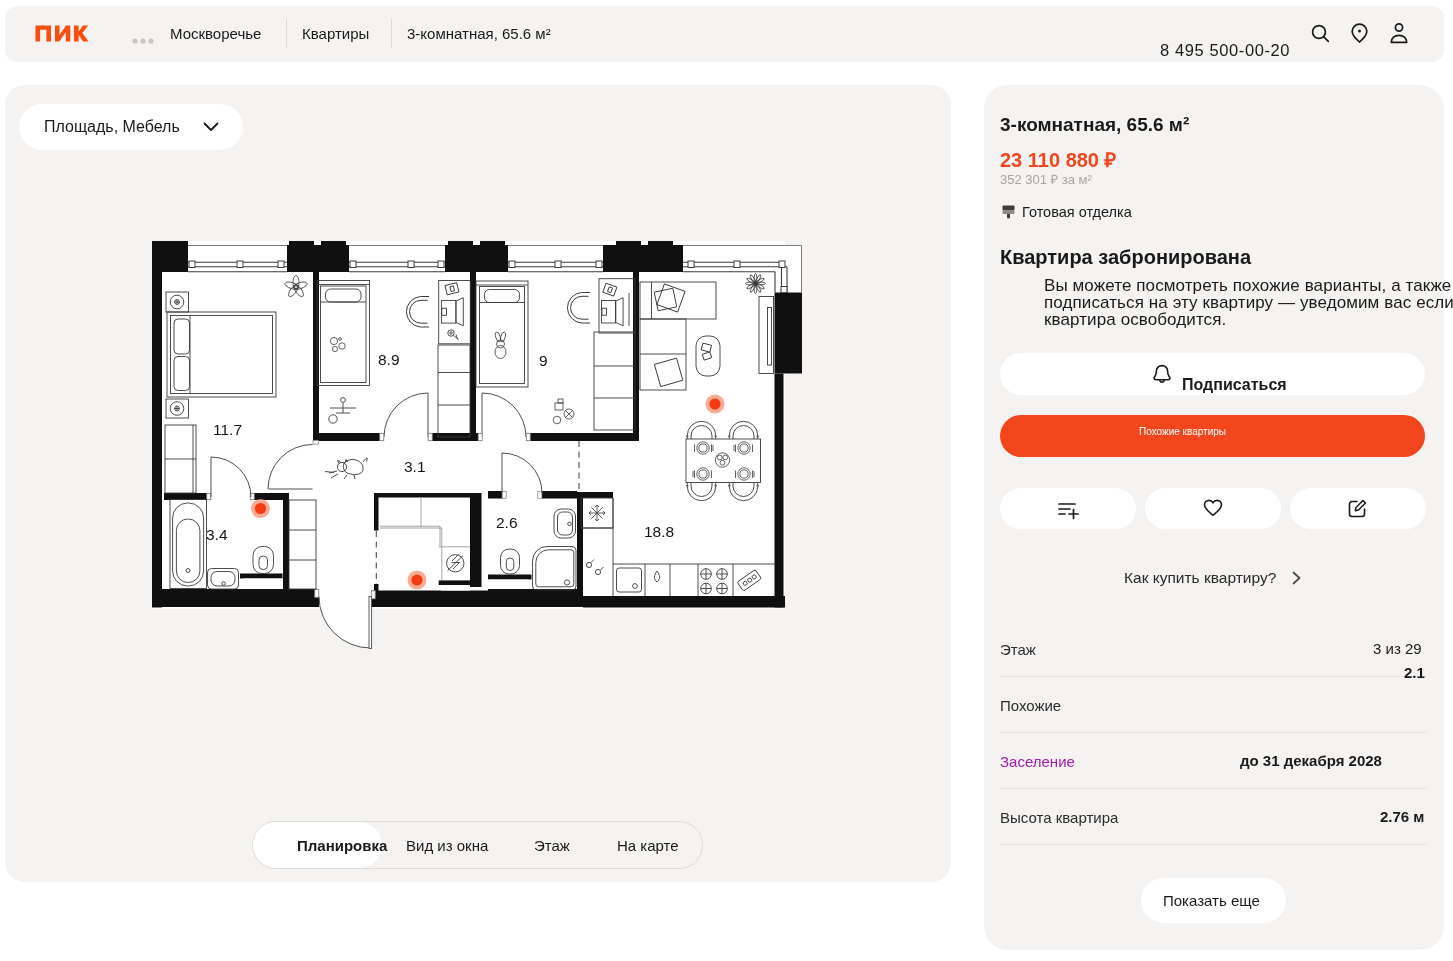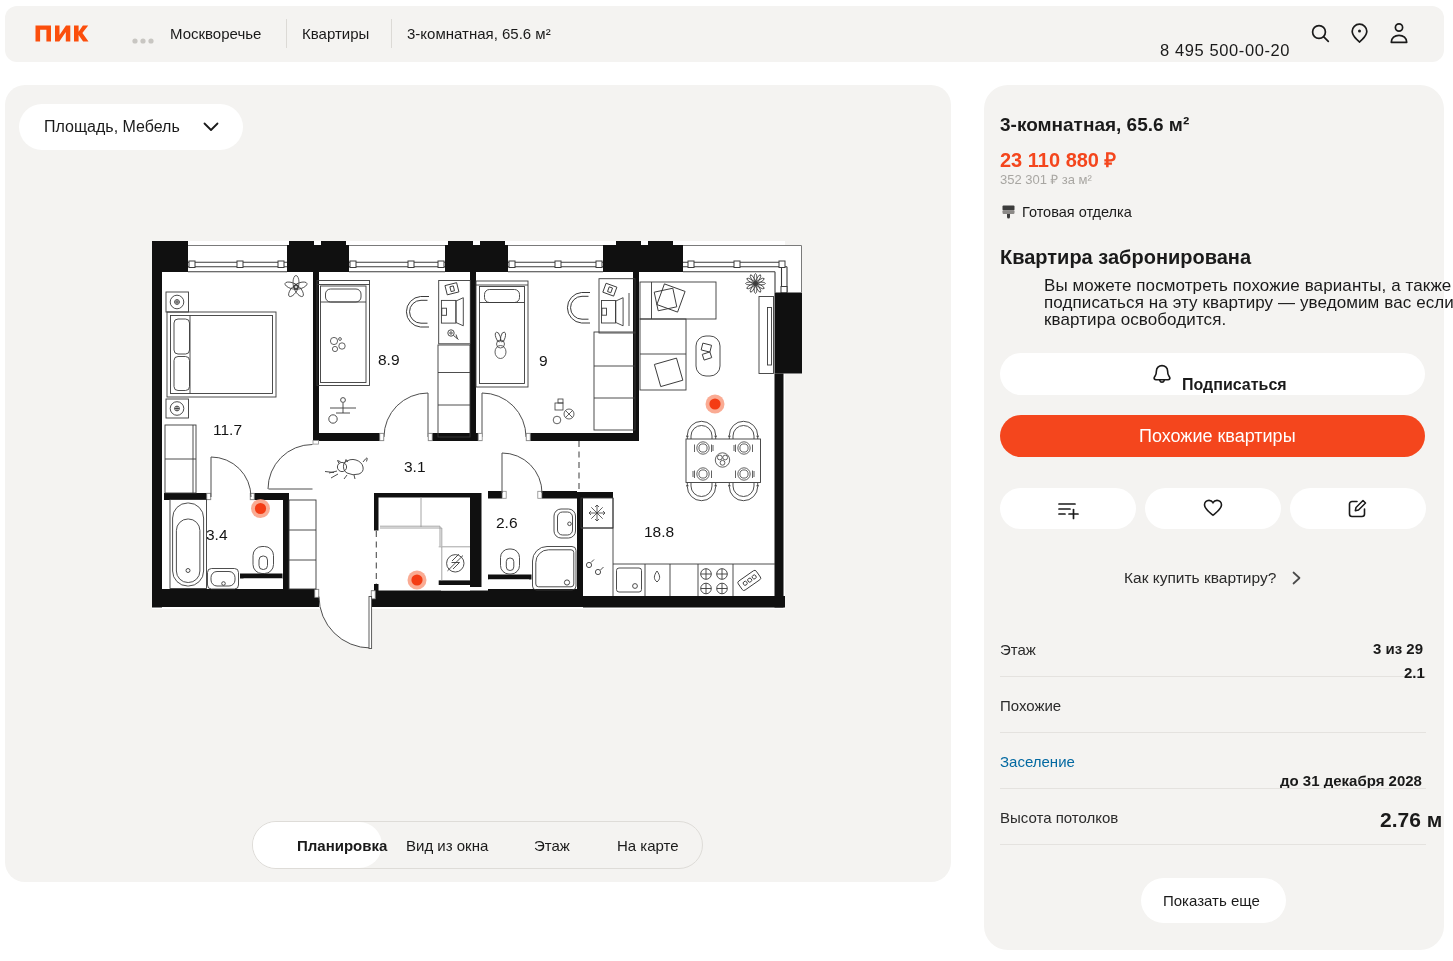--- a/index.html
+++ b/index.html
@@ -99,21 +99,21 @@
 
 <svg class="abs" style="left:1153px; top:364px;" width="18" height="20" viewBox="0 0 18 20">
     <path d="M9 1.6 c-3.2 0-5.6 2.4-5.6 5.4 0 2.3-0.6 3.9-1.3 5 -0.6 0.9-1 1.5-1 2.1 0 1 0.8 1.6 1.8 1.6 h12.2 c1 0 1.8-0.6 1.8-1.6 0-0.6-0.4-1.2-1-2.1 -0.7-1.1-1.3-2.7-1.3-5 0-3-2.4-5.4-5.6-5.4 Z" fill="none" stroke="#1a1a1a" stroke-width="1.6"></path>
     <path d="M6.8 16.6 a2.3 2.3 0 0 0 4.4 0" fill="none" stroke="#1a1a1a" stroke-width="1.6" stroke-linecap="round"></path>
   </svg>
 
 <div class="abs" style="left:1182px; top:376px; font-size:16px;font-weight:bold;">Подписаться</div>
 
 <div class="abs" style="left:1000px; top:415px; width:425px; height:42px; border-radius:21px; background:#f4461d;"></div>
 
-<div class="abs" style="left:1139px; top:426px; font-size:18px; color:#fff;">Похожие квартиры</div>
+<div class="abs" style="left:1139px; top:426px; font-size:10px; color:#fff;">Похожие квартиры</div>
 
 <div class="abs" style="left:1000px; top:488px; width:136px; height:41px; border-radius:20.5px; background:#fff;"></div>
 
 <svg class="abs" style="left:1058px; top:502px;" width="21" height="18" viewBox="0 0 21 18">
     <g stroke="#1a1a1a" stroke-width="1.7" stroke-linecap="round">
       <line x1="1" y1="2" x2="17" y2="2"></line>
       <line x1="1" y1="7" x2="12" y2="7"></line>
       <line x1="1" y1="12" x2="7" y2="12"></line>
       <line x1="15.5" y1="7.5" x2="15.5" y2="16.5"></line>
       <line x1="11" y1="12" x2="20" y2="12"></line>
@@ -133,33 +133,33 @@
     <path d="M8 8.5 L15 1.5 l2.5 2.5 L10.5 11 l-3.2 0.7 Z" fill="none" stroke="#1a1a1a" stroke-width="1.5" stroke-linejoin="round"></path>
   </svg>
 
 <div class="abs" style="left:1124px; top:569px; font-size:15.5px; color:#2b2b2b;">Как купить квартиру?</div>
 
 <svg class="abs" style="left:1292px; top:571px;" width="9" height="14" viewBox="0 0 9 14">
     <path d="M1.5 1.5 L7.5 7 L1.5 12.5" fill="none" stroke="#4a4a4a" stroke-width="1.7" stroke-linecap="round" stroke-linejoin="round"></path>
   </svg>
 
 <div class="abs" style="left:1000px; top:641px; font-size:15px; color:#2b2b2b;">Этаж</div>
-<div class="abs" style="left:1373px; top:640px; font-size:15px; font-weight:bold;">3 из 29</div>
+<div class="abs" style="left:1373px; top:640px; font-size:15px; font-weight:normal;">3 из 29</div>
 <div class="abs" style="left:1000px; top:676px; width:426px; height:1px; background:#e4e2df;"></div>
 
 <div class="abs" style="left:1000px; top:697px; font-size:15px; color:#2b2b2b;">Похожие</div>
 <div class="abs" style="left:1404px; top:664px; font-size:15px; font-weight:bold;">2.1</div>
 <div class="abs" style="left:1000px; top:732px; width:426px; height:1px; background:#e4e2df;"></div>
 
-<div class="abs" style="left:1000px; top:753px; font-size:15px; color:#0369a1;">Заселение</div>
-<div class="abs" style="left:1280px; top:752px; font-size:15px; font-weight:bold;margin-top:20px;">до 31 декабря 2028</div>
+<div class="abs" style="left:1000px; top:753px; font-size:15px; color:#a21caf;">Заселение</div>
+<div class="abs" style="left:1240px; top:752px; font-size:15px; font-weight:bold;">до 31 декабря 2028</div>
 <div class="abs" style="left:1000px; top:788px; width:426px; height:1px; background:#e4e2df;"></div>
 
-<div class="abs" style="left:1000px; top:809px; font-size:15px; color:#2b2b2b;">Высота потолков</div>
-<div class="abs" style="left:1380px; top:808px; font-size:21px; font-weight:bold;">2.76 м</div>
+<div class="abs" style="left:1000px; top:809px; font-size:15px; color:#2b2b2b;">Высота квартира</div>
+<div class="abs" style="left:1380px; top:808px; font-size:15px; font-weight:bold;">2.76 м</div>
 <div class="abs" style="left:1000px; top:844px; width:426px; height:1px; background:#e4e2df;"></div>
 
 <div class="abs" style="left:1141px; top:878px; width:145px; height:45px; border-radius:22.5px; background:#fff;"></div>
 <div class="abs" style="left:1163px; top:892px; font-size:15px;">Показать еще</div>
 
 <svg id="plan" class="abs" style="left:0; top:0;" width="1453" height="961" viewBox="0 0 1453 961" fill="none" stroke-linecap="butt">
 
 <g>
   <rect x="152" y="241" width="633" height="368" fill="#ffffff"></rect>
   <rect x="785" y="245" width="17" height="129" fill="#ffffff"></rect>

